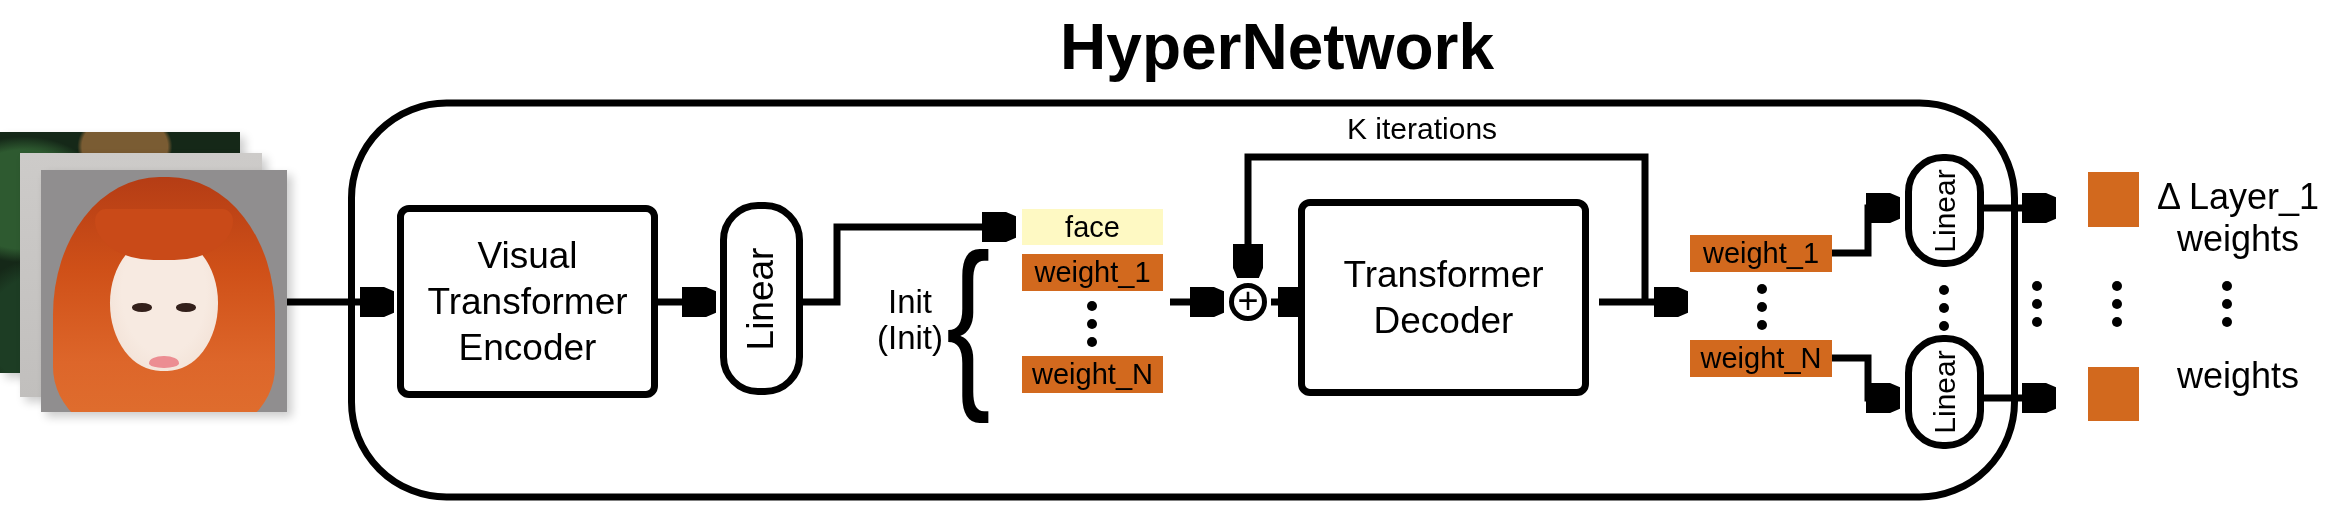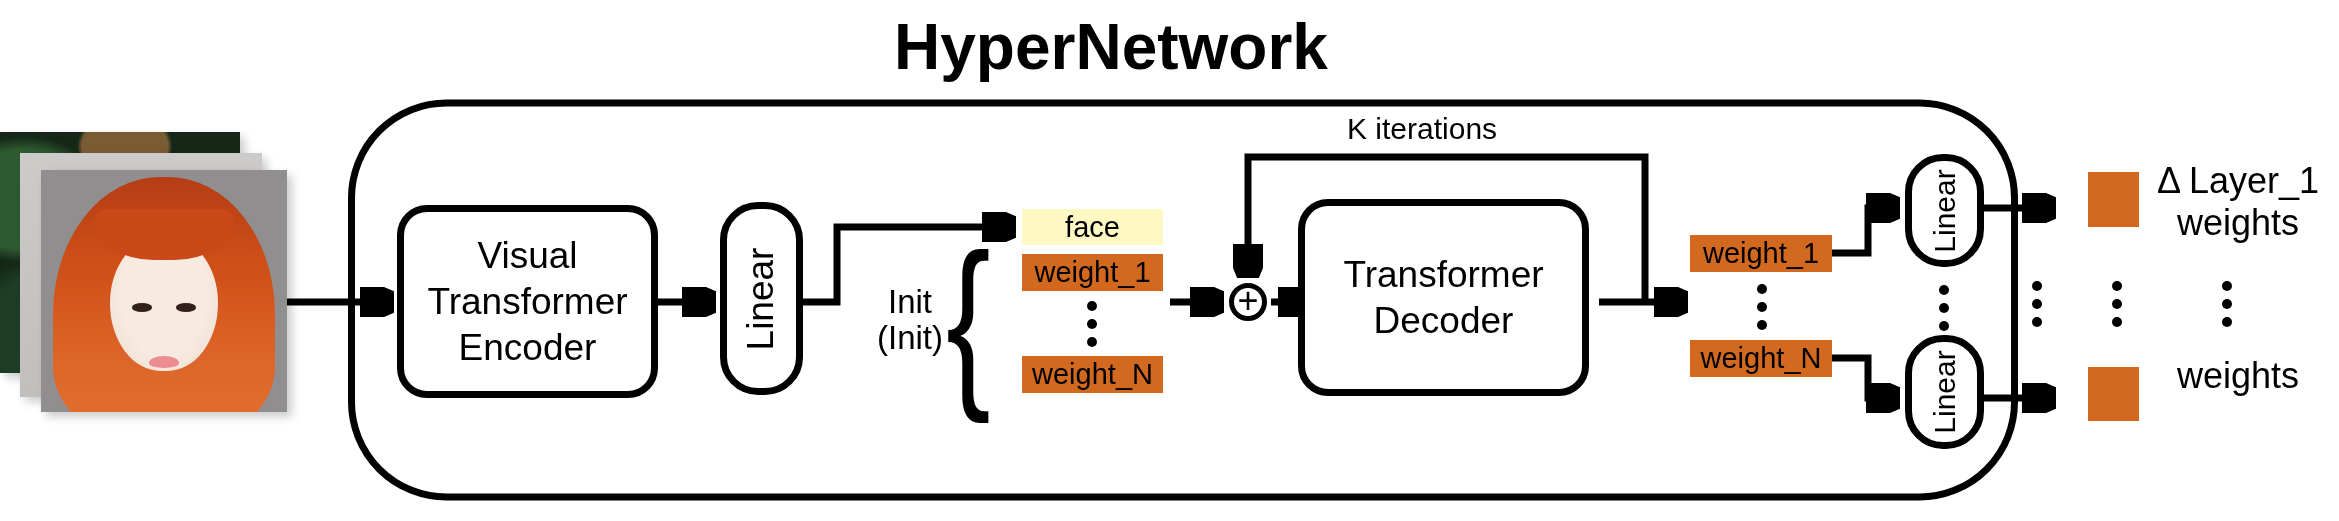--- a/index.html
+++ b/index.html
@@ -3,21 +3,21 @@
 <meta charset="utf-8">
 <style>
   html,body{margin:0;padding:0;background:#fff;}
   #canvas{
     position:relative; width:2339px; height:521px; background:#ffffff;
     font-family:"Liberation Sans", sans-serif; color:#000; overflow:hidden;
   }
   .abs{position:absolute;}
   
   #title{
-    left:894px; top:10px; width:600px; text-align:left;
+    left:894px; top:10px; width:600px; text-align:right;
     font-size:64px; font-weight:bold; letter-spacing:0px; line-height:74px;
   }
   
   #wires{left:0; top:0; width:2339px; height:521px;}
   #wires path, #wires rect{fill:none; stroke:#000; stroke-width:7px;}
   
   .photo{position:absolute; box-shadow:5px 5px 9px rgba(0,0,0,.20);}
   #photo-back{left:0; top:132px; width:240px; height:241px;
     background:
       radial-gradient(ellipse 95px 70px at 52% 6%, #7a5c33 0 45%, rgba(0,0,0,0) 50%),
@@ -37,21 +37,21 @@
     background:radial-gradient(ellipse at 50% 42%, #f7eae1 0 55%, #efdccf 100%);
     border-radius:50% 50% 47% 47% / 50% 50% 50% 50%;}
   #bangs{position:absolute; left:22%; top:16%; width:56%; height:21%;
     background:#c94a18; border-radius:10% 10% 55% 55% / 30% 30% 100% 100%;}
   .eye{position:absolute; width:8%; height:3.5%; background:#33201b; border-radius:50%;}
   #eye-l{left:37%; top:55%;} #eye-r{left:55%; top:55%;}
   #lips{position:absolute; left:44%; top:77%; width:12%; height:5%;
     background:#ec8d92; border-radius:50% 50% 50% 50% / 60% 60% 40% 40%;}
   
   .node{
-    position:absolute; border:7px solid #000; border-radius:30px; background:#fff;
+    position:absolute; border:7px solid #000; border-radius:12px; background:#fff;
     display:flex; align-items:center; justify-content:center; text-align:center;
   }
   #encoder-box{left:397px; top:205px; width:247px; height:179px; font-size:37px; line-height:46px;}
   #decoder-box{left:1298px; top:199px; width:277px; height:183px; font-size:37px; line-height:46px;}
   .linear-box{border-radius:38px;}
   #linear-main{left:720px; top:202px; width:69px; height:179px; font-size:37px;}
   #linear-out1{left:1905px; top:154px; width:65px; height:99px; font-size:30px;}
   #linear-out2{left:1905px; top:335px; width:65px; height:100px; font-size:30px;}
   .vtext{transform:rotate(-90deg); white-space:nowrap;}
   
@@ -71,21 +71,21 @@
   #k-label{left:1347px; top:112px; width:200px; text-align:left; font-size:30px;}
   #plus-circle{left:1229px; top:283px; width:28px; height:28px; border:5px solid #000;
     border-radius:50%; background:#fff; display:flex; align-items:center; justify-content:center;
     font-size:36px; font-weight:400; padding:0;}
   #plus-circle span{margin-top:-3px;}
   
   .osquare{position:absolute; width:51px; background:#d2691e;}
   #osq-1{left:2088px; top:172px; height:55px;}
   #osq-L{left:2088px; top:367px; height:54px;}
   .olabel{position:absolute; width:200px; text-align:center; font-size:36px; line-height:42px;}
-  #olabel-1{left:2138px; top:160px;}
+  #olabel-1{left:2138px; top:176px;}
   #olabel-L{left:2138px; top:355px;}
   
   .vdots{position:absolute; display:flex; flex-direction:column; gap:8px;}
   .vdots i{width:10px; height:10px; border-radius:50%; background:#000; display:block;}
 </style>
 </head>
 <body>
 
 <div id="canvas">
 

